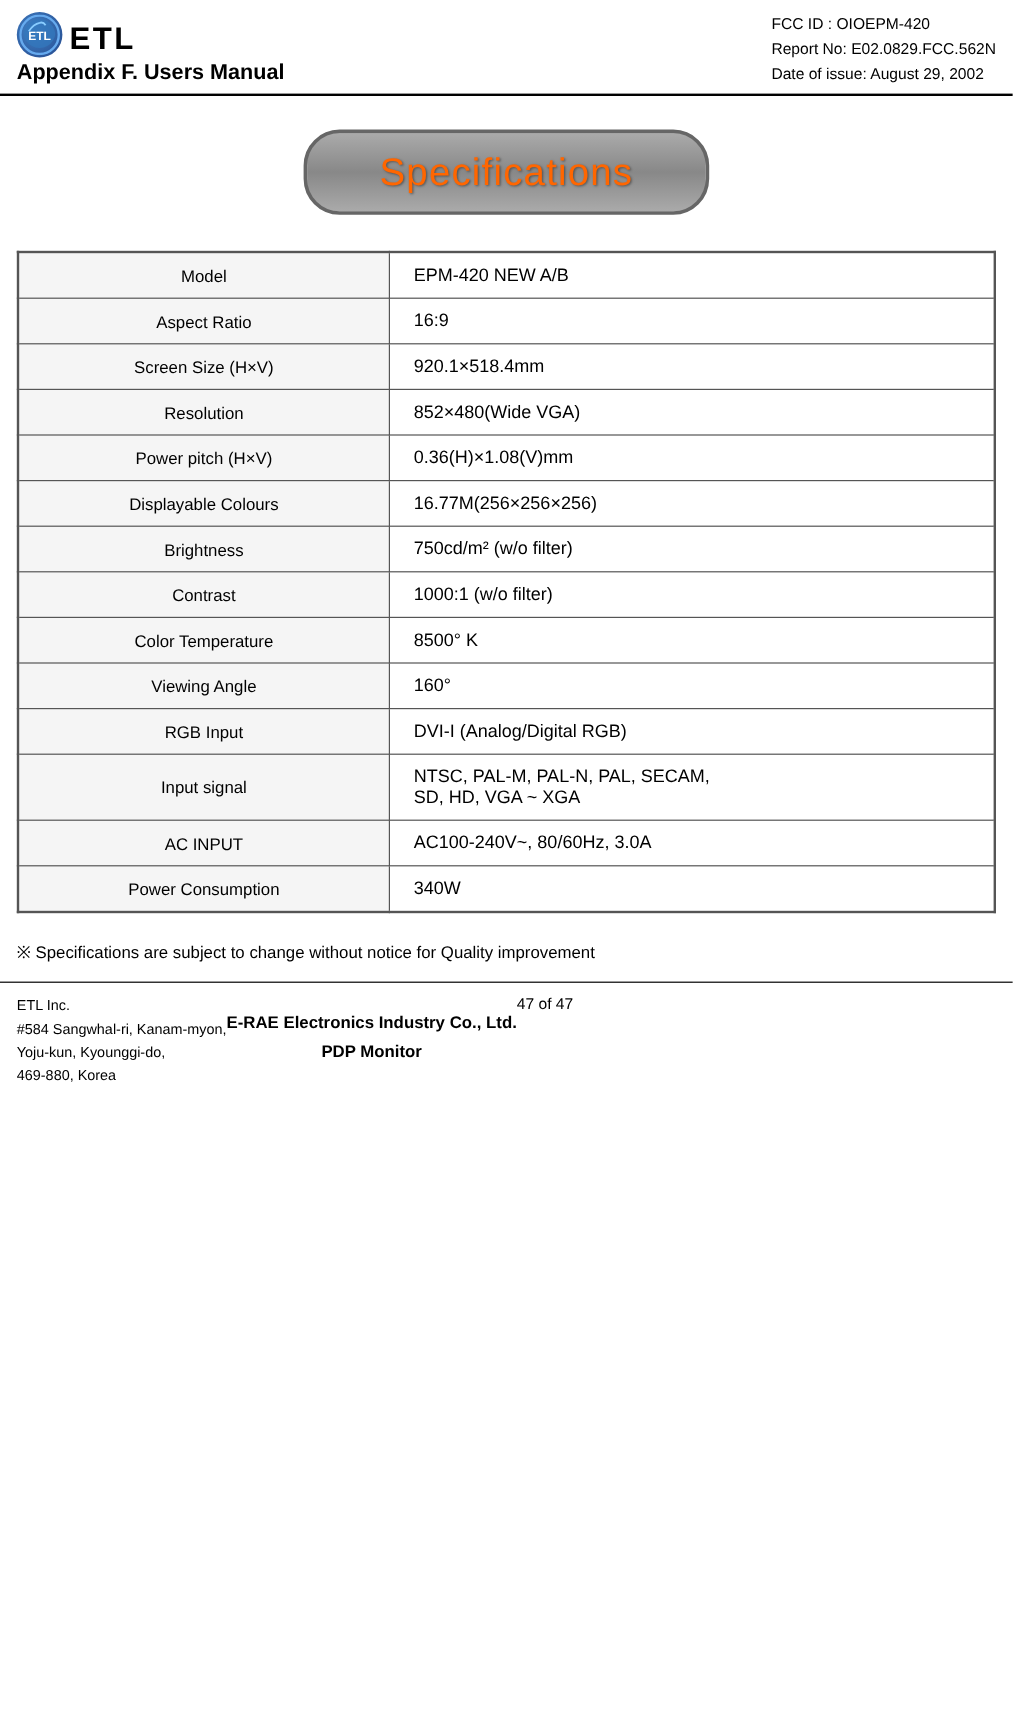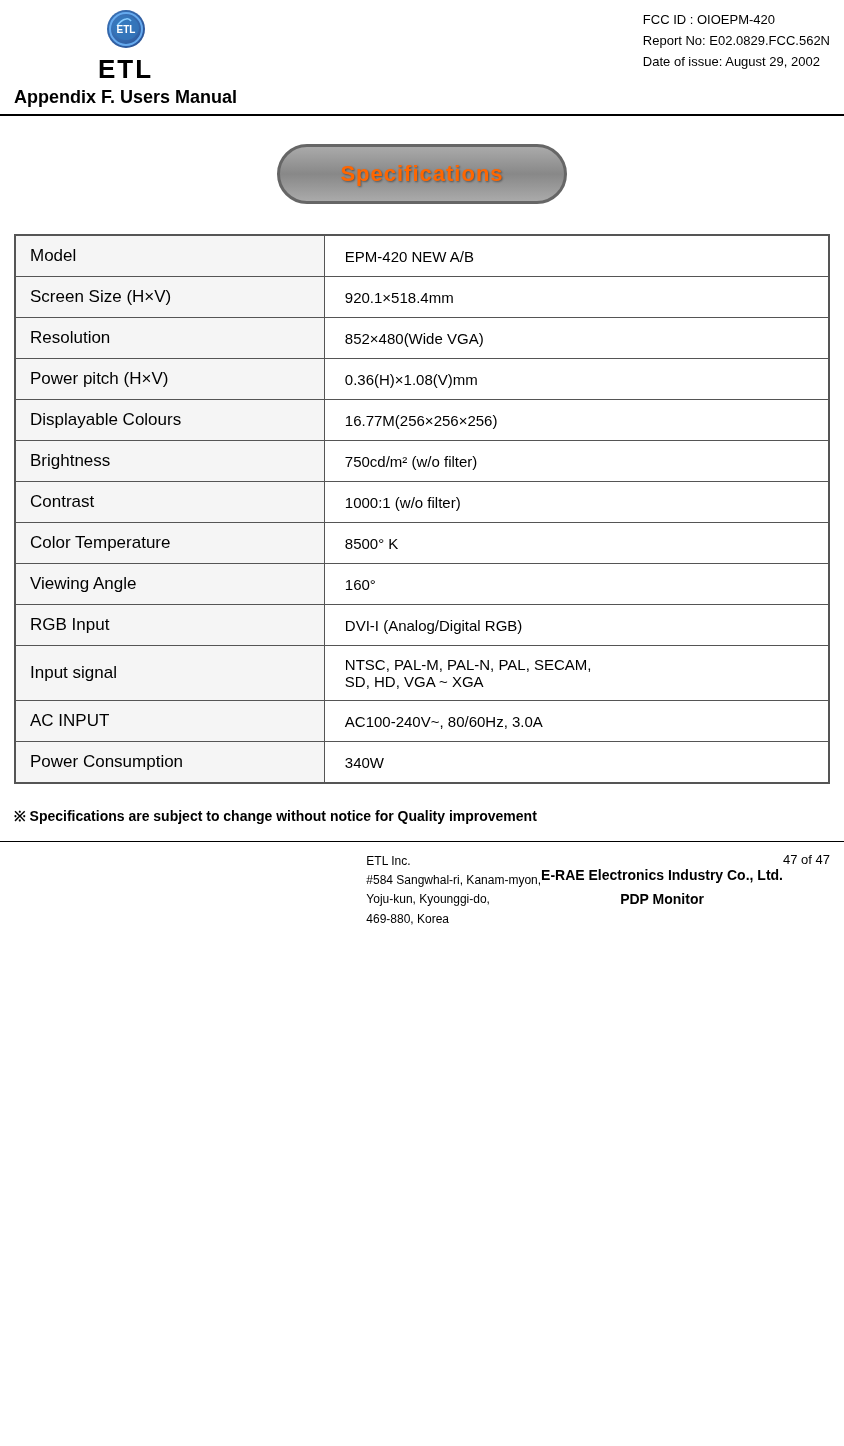--- a/index.html
+++ b/index.html
@@ -19,23 +19,22 @@
       align-items: flex-start;
       padding: 10px 14px 6px 14px;
       border-bottom: 2px solid #000;
     }
     .header-left {
       display: flex;
       flex-direction: column;
     }
     .logo-area {
       display: flex;
-      align-items: center;
+      align-items: flex-end;
       gap: 6px;
-      flex-direction: column;
     }
     .logo-circle {
       width: 38px;
       height: 38px;
       border-radius: 50%;
       background: radial-gradient(circle at 40% 40%, #4488cc, #224488);
       display: flex;
       align-items: center;
       justify-content: center;
       color: white;
@@ -66,22 +65,22 @@
       justify-content: center;
       padding: 28px 0 20px 0;
     }
     .spec-banner {
       background: linear-gradient(180deg, #aaaaaa 0%, #888888 50%, #aaaaaa 100%);
       border-radius: 30px;
       border: 3px solid #666;
       padding: 14px 60px;
     }
     .spec-banner-text {
-      font-size: 22px;
-      font-weight: bold;
+      font-size: 32px;
+      font-weight: normal;
       color: #ff6600;
       text-shadow: 1px 1px 2px rgba(0,0,0,0.4);
       letter-spacing: 1px;
     }
 
     
     .table-container {
       padding: 10px 14px 10px 14px;
     }
     table {
@@ -89,41 +88,42 @@
       border-collapse: collapse;
       border: 2px solid #555;
     }
     td {
       border: 1px solid #555;
       padding: 10px 14px;
       vertical-align: middle;
     }
     .col-label {
       width: 38%;
-      font-size: 17px;
+      text-align: center;
+      font-size: 14px;
       background: #f5f5f5;
     }
     .col-value {
       width: 62%;
       font-size: 15px;
       padding-left: 20px;
     }
 
     
     .footer-note {
       padding: 12px 14px 16px 14px;
       font-size: 14px;
-      font-weight: bold;
+      font-weight: normal;
     }
 
     
     .bottom-footer {
       border-top: 1px solid #000;
       display: flex;
-      justify-content: flex-end;
+      justify-content: flex-start;
       align-items: flex-start;
       padding: 10px 14px;
       margin-top: auto;
     }
     .bottom-left {
       font-size: 12px;
       line-height: 1.6;
     }
     .bottom-center {
       text-align: center;
@@ -169,20 +169,24 @@
 </div>
 
 <div class="table-container">
   <table>
     <tbody id="table-body">
     <tr>
           <td class="col-label">Model</td>
           <td class="col-value">EPM-420 NEW A/B</td>
         </tr>
         <tr>
+          <td class="col-label">Aspect Ratio</td>
+          <td class="col-value">16:9</td>
+        </tr>
+        <tr>
           <td class="col-label">Screen Size (H×V)</td>
           <td class="col-value">920.1×518.4mm</td>
         </tr>
         <tr>
           <td class="col-label">Resolution</td>
           <td class="col-value">852×480(Wide VGA)</td>
         </tr>
         <tr>
           <td class="col-label">Power pitch (H×V)</td>
           <td class="col-value">0.36(H)×1.08(V)mm</td>

